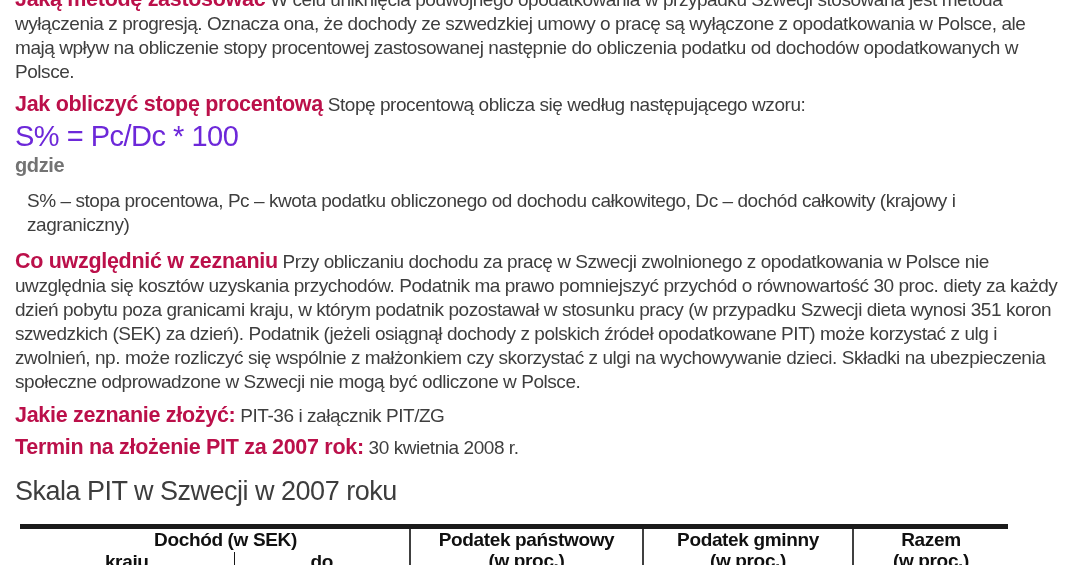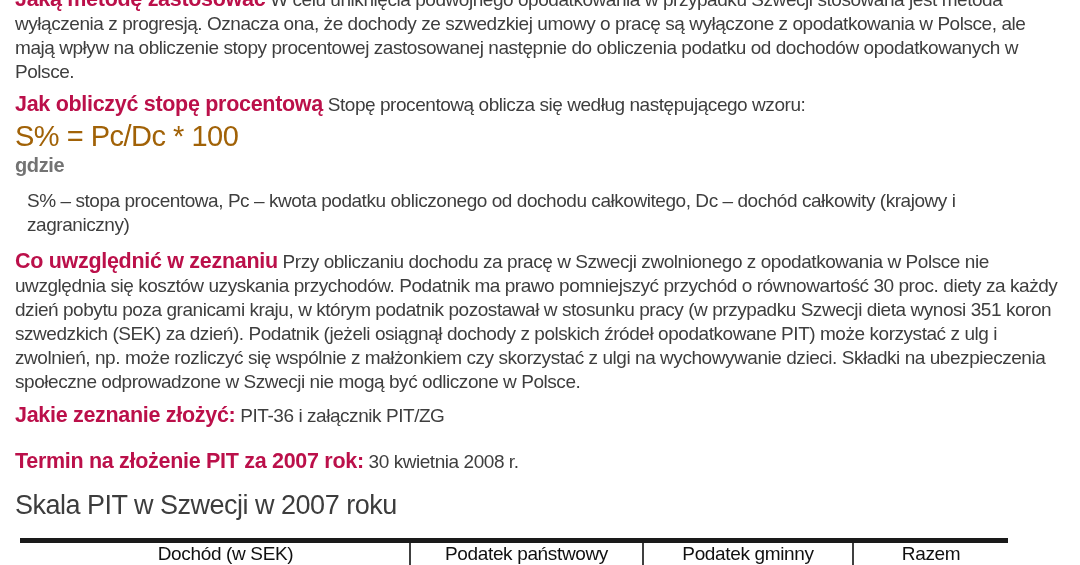--- a/index.html
+++ b/index.html
@@ -27,52 +27,52 @@
     font-weight: bold;
     font-size: 21.5px;
     letter-spacing: -0.3px;
   }
   .p-rate { margin-top: 8px; }
   .formula {
     margin-top: 2px;
     font-size: 29px;
     line-height: 34px;
     letter-spacing: -0.5px;
-    color: #a16207;
+    color: #6d28d9;
   }
   .where {
     font-size: 20px;
     line-height: 24px;
     font-weight: bold;
     color: #737373;
     letter-spacing: -0.4px;
   }
   .defs { margin: 12px; }
   .p-include { margin-top: 10px; }
   .p-inline { margin-top: 8px; line-height: 26px; }
-  .p-deadline { margin-top: 19px; }
+  .p-deadline { margin-top: 5px; }
   .table-title {
     margin: 15px 0 0 0;
     font-size: 27px;
     line-height: 30px;
     font-weight: 400;
     color: #3d3d3d;
     letter-spacing: -0.5px;
   }
   table.tax {
     margin-top: 18px;
     margin-left: 5px;
     width: 988px;
     border-collapse: collapse;
     border-top: 5px solid #1a1a1a;
     table-layout: fixed;
   }
   table.tax th {
     font-size: 19px;
-    font-weight: normal;
+    font-weight: bold;
     color: #101010;
     letter-spacing: -0.35px;
     padding: 0;
     text-align: center;
     vertical-align: top;
   }
   th.group { padding-top: 6px; height: 23px; text-indent: 22px; }
   th.major { padding-top: 6px; border-left: 2px solid #404040; line-height: 21px; }
   th.sub   { height: 20px; line-height: 20px; }
   th.sub-do { border-left: 1.5px solid #161616; }

